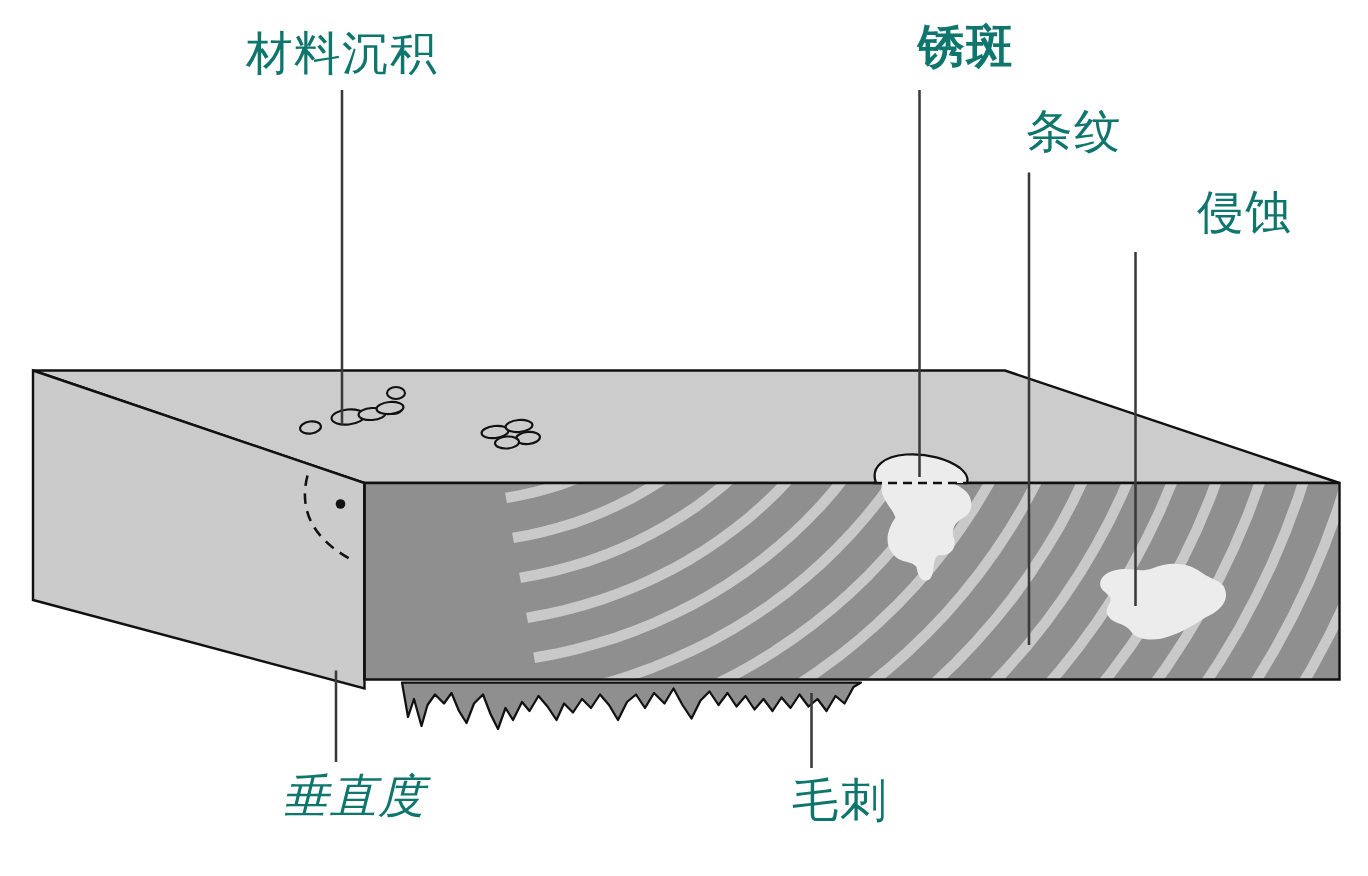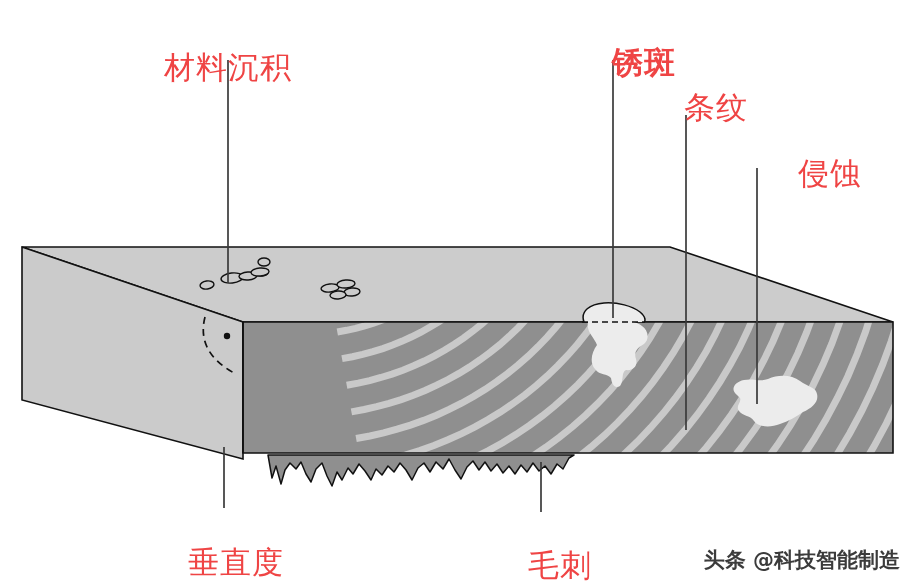--- a/index.html
+++ b/index.html
@@ -22,25 +22,24 @@
   }
   svg.canvas {
     display: block;
     width: 912px;
     height: 584px;
   }
   .callout-label {
     position: absolute;
     font-family: "Liberation Serif", "DejaVu Serif", serif;
     font-size: 31px;
-    color: #ef4444;
+    color: #0f766e;
     white-space: nowrap;
     letter-spacing: 1px;
     line-height: 1;
-    margin-top: 32px;
   }
   .watermark {
     position: absolute;
     right: 12px;
     bottom: 10px;
     font-family: "DejaVu Sans", "Liberation Sans", sans-serif;
     font-size: 21px;
     font-weight: 700;
     color: #2b2b2b;
     opacity: 0.92;
@@ -173,22 +172,21 @@
         <line x1="757" y1="168" x2="757" y2="404" stroke="#3a3a3a" stroke-width="1.7"></line>
         <line x1="224" y1="447" x2="224" y2="508" stroke="#3a3a3a" stroke-width="1.7"></line>
         <line x1="541" y1="462" x2="541" y2="512" stroke="#3a3a3a" stroke-width="1.7"></line>
       </g>
   </svg>
 
   <div class="callout-label" style="left:228px; top:20px; transform:translateX(-50%);">材料沉积</div>
 
   <div class="callout-label" style="left:644px; top:15px; transform:translateX(-50%);font-weight:bold;">锈斑</div>
 
-  <div class="callout-label" style="left:716px; top:60px; transform:translateX(-50%);">条纹</div>
+  <div class="callout-label" style="left:716px; top:72px; transform:translateX(-50%);">条纹</div>
 
   <div class="callout-label" style="left:830px; top:126px; transform:translateX(-50%);">侵蚀</div>
 
-  <div class="callout-label" style="left:236px; top:515px; transform:translateX(-50%);">垂直度</div>
+  <div class="callout-label" style="left:236px; top:515px; transform:translateX(-50%);font-style:italic;">垂直度</div>
 
   <div class="callout-label" style="left:560px; top:518px; transform:translateX(-50%);">毛刺</div>
 
-  <div class="watermark">头条 @科技智能制造</div>
 </div>
 
 </body></html>

